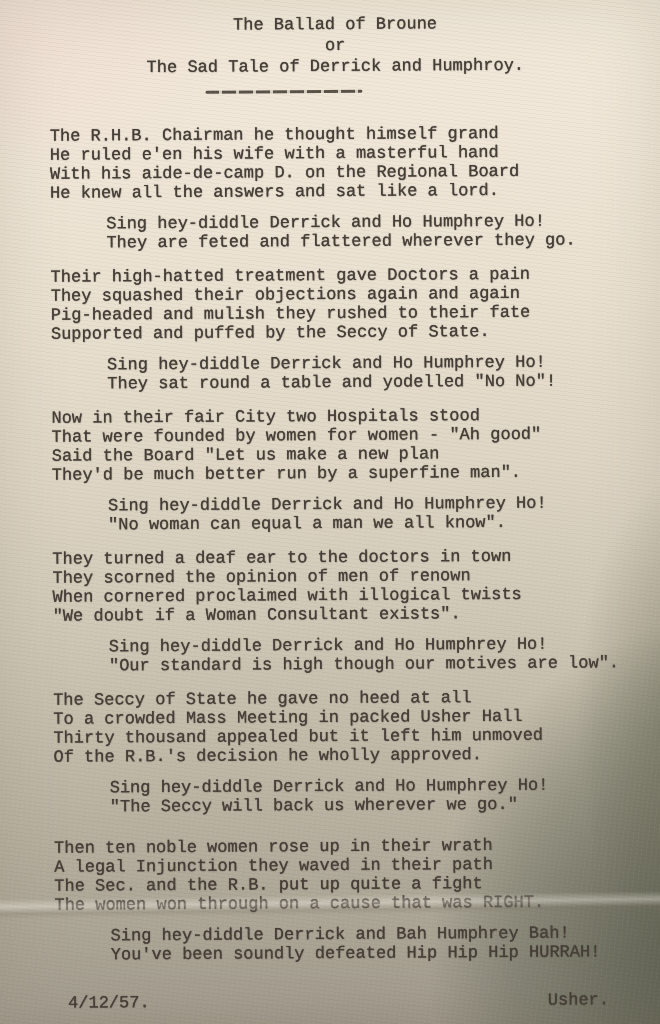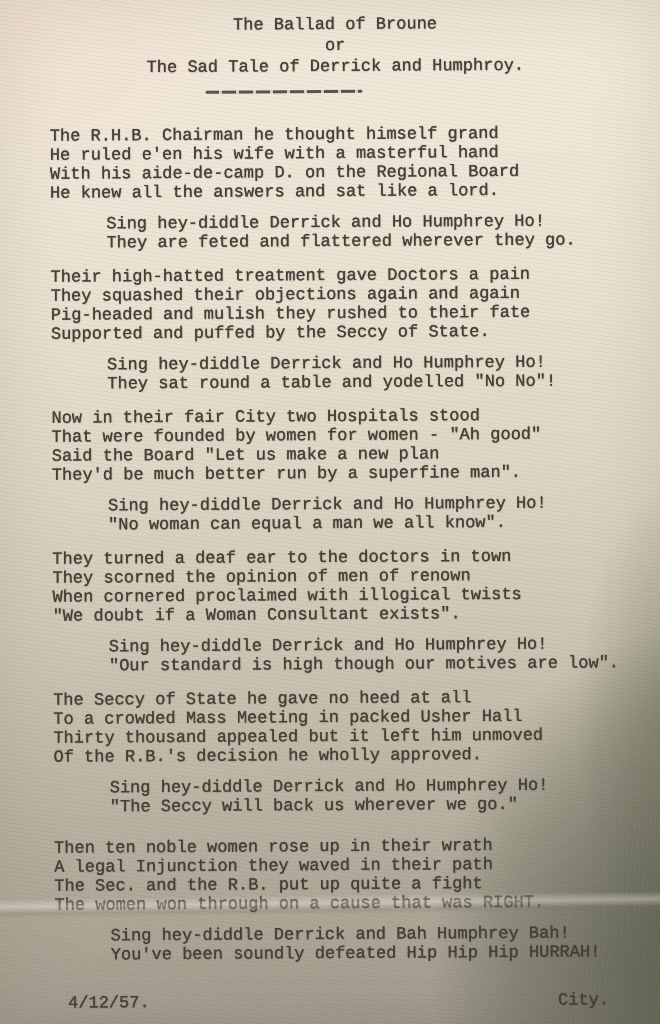--- a/index.html
+++ b/index.html
@@ -141,20 +141,20 @@
         <div class="line">The women won through on a cause that was RIGHT.</div>
       </div>
       <div class="chorus">
         <div class="line">Sing hey-diddle Derrick and Bah Humphrey Bah!</div>
         <div class="line">You've been soundly defeated Hip Hip Hip HURRAH!</div>
       </div>
     </section>
 
     <footer class="foot">
       <span>4/12/57.</span>
-      <span>City.</span>
+      <span>Usher.</span>
     </footer>
 
   </div>
 
   <div class="crease"></div>
   <div class="grain"></div>
 </div>
 
 </body></html>

